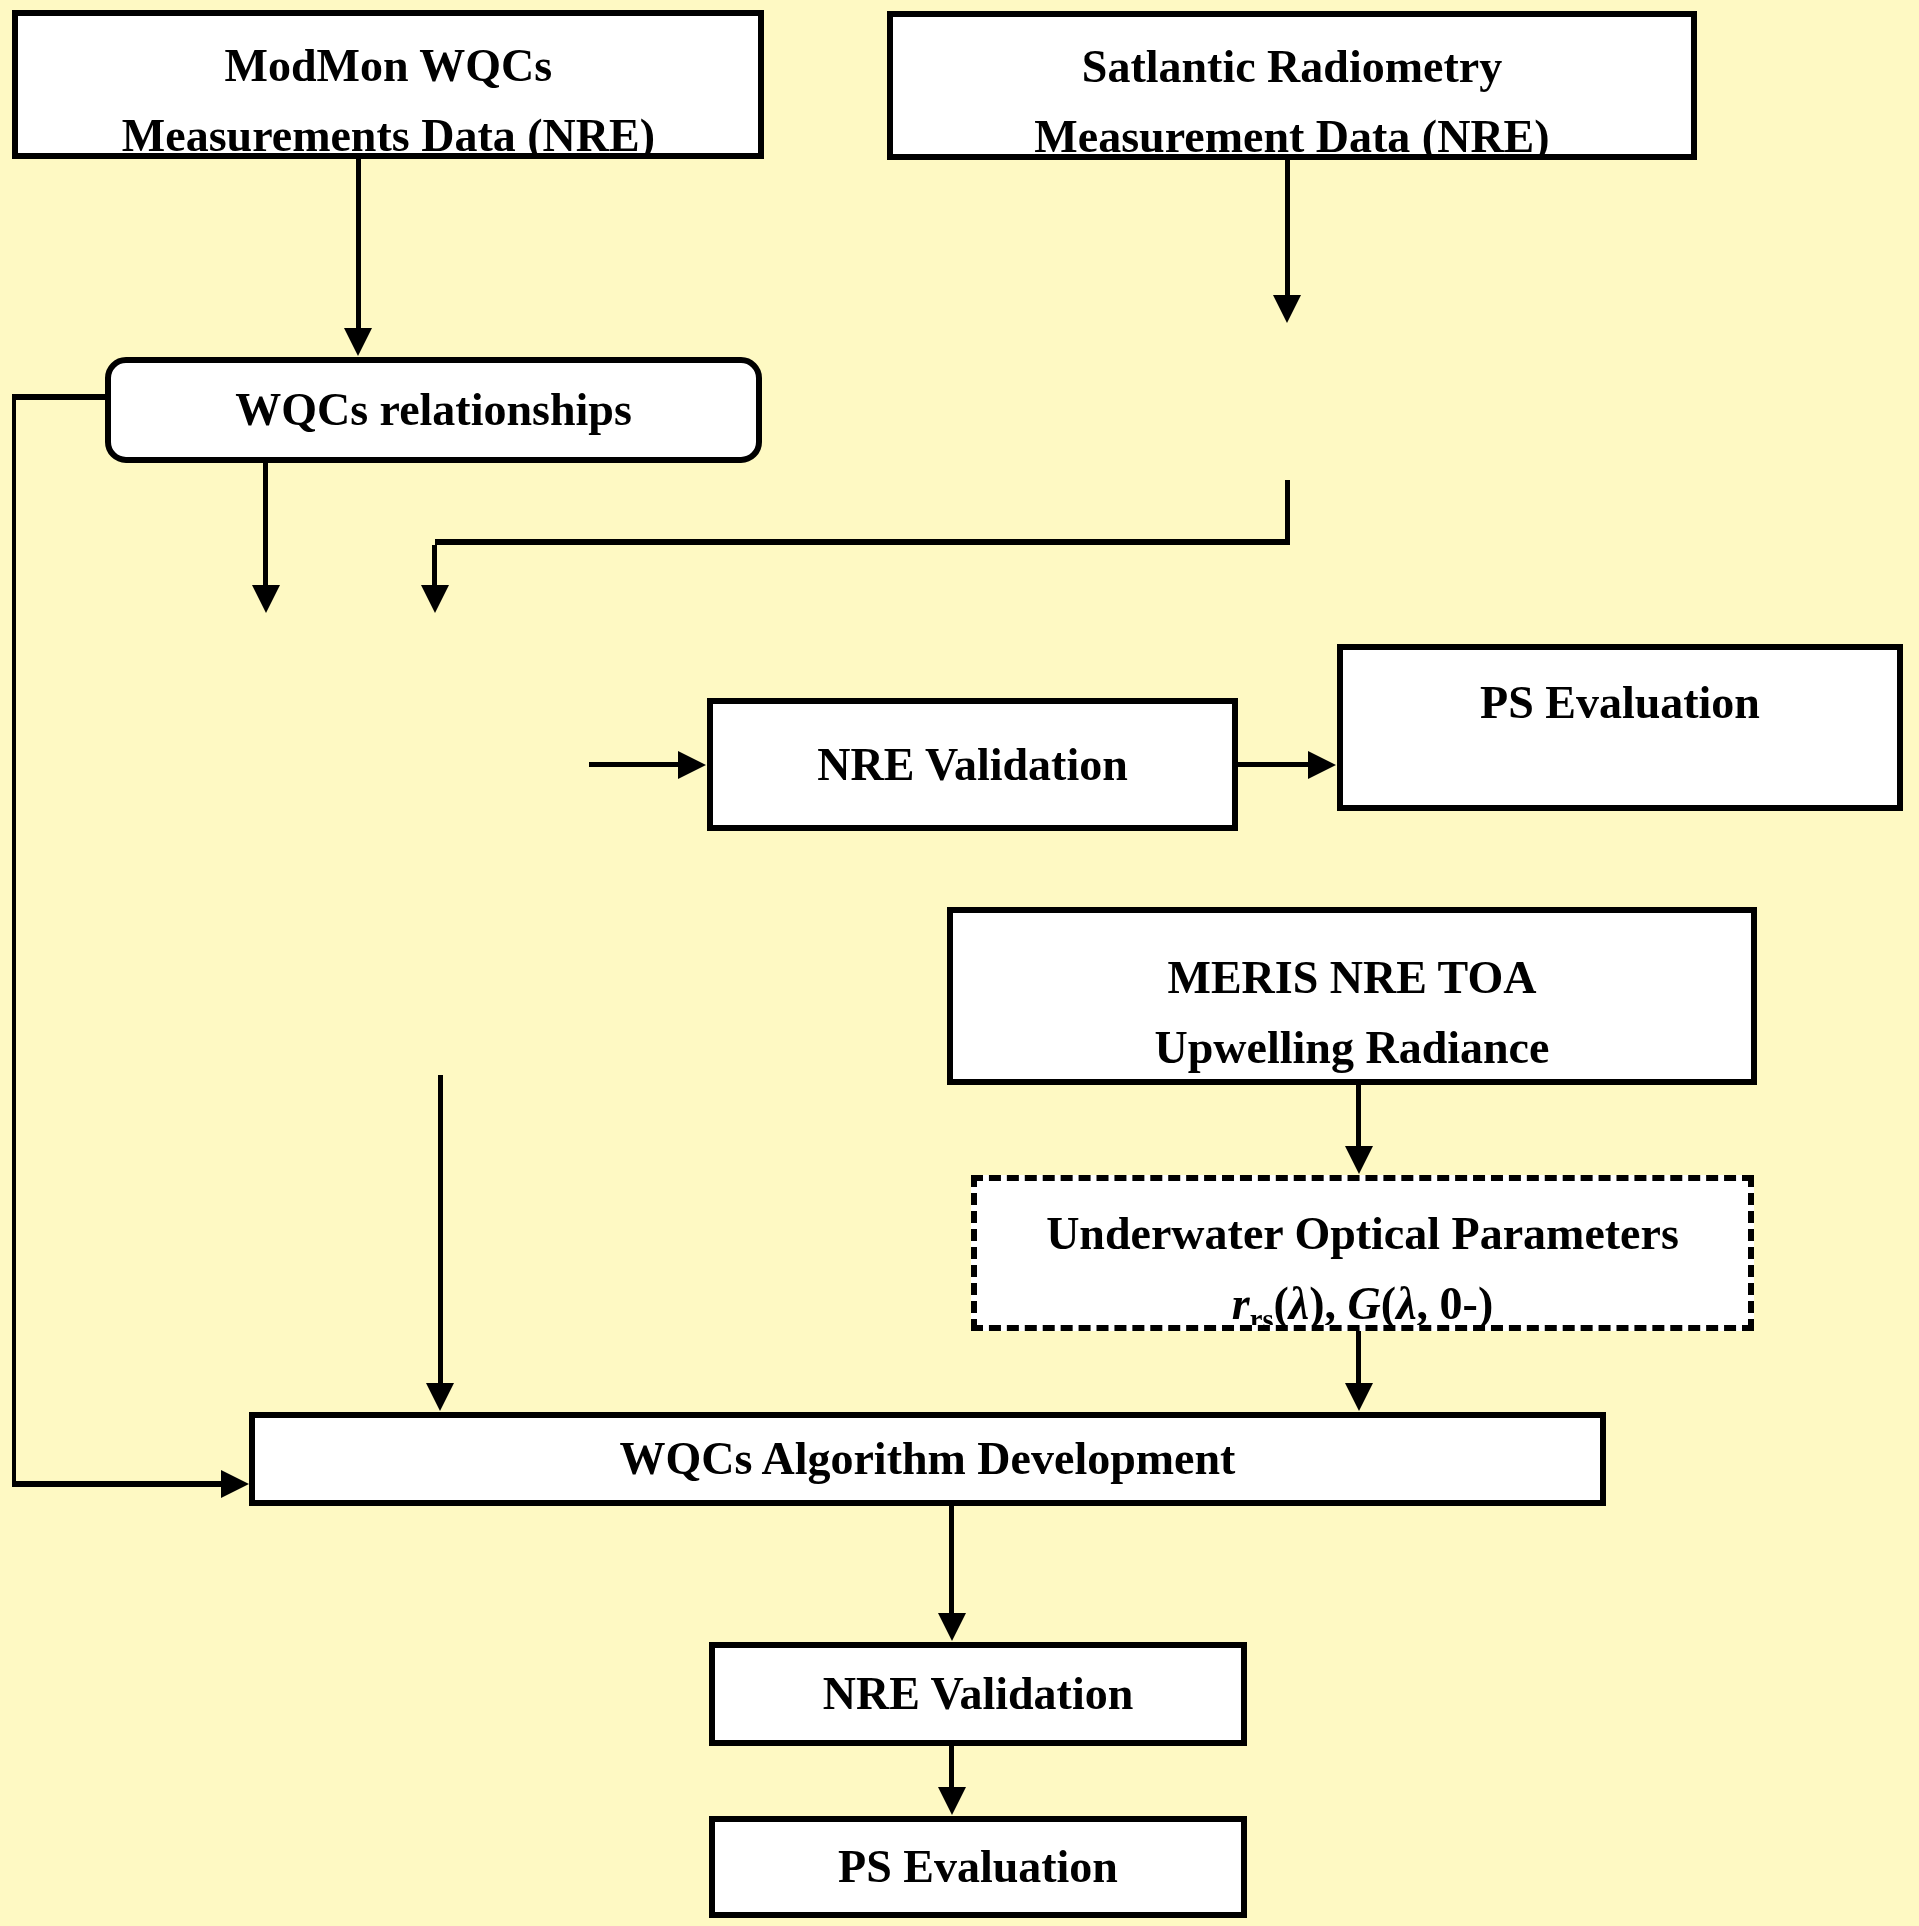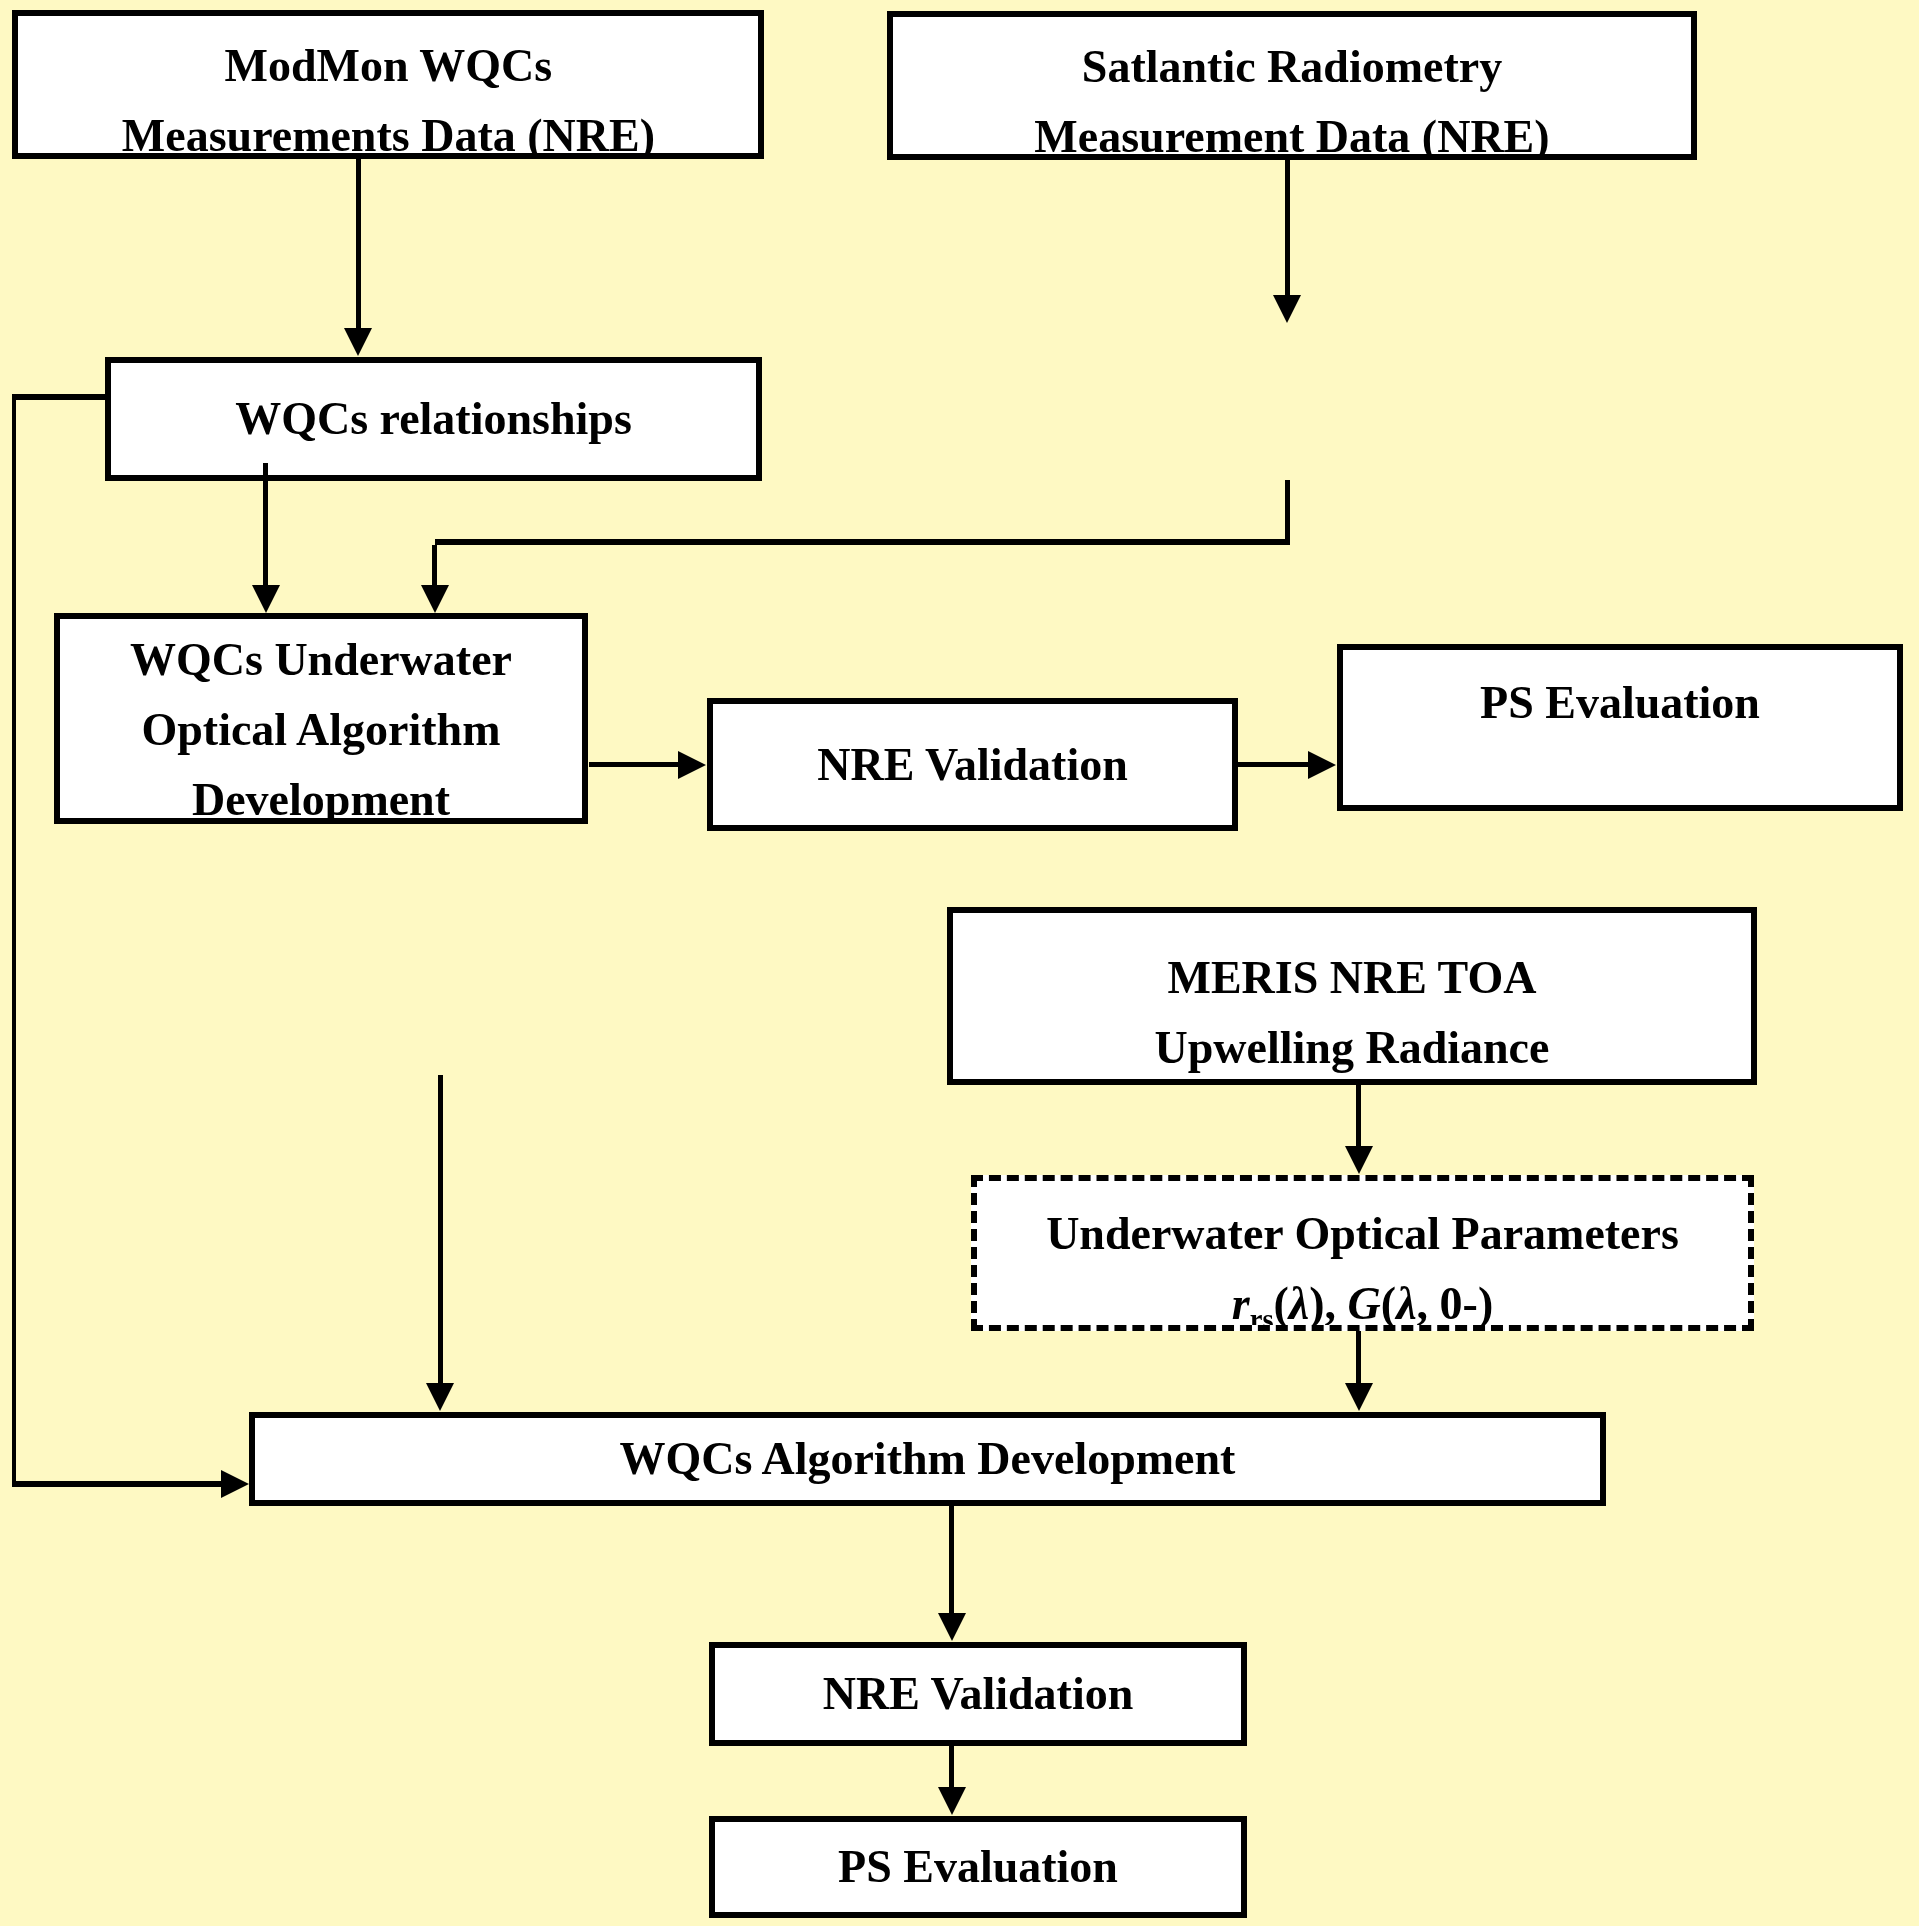--- a/index.html
+++ b/index.html
@@ -55,30 +55,25 @@
   <div class="box" style="left:12.4px; top:9.7px; width:752px; height:149px; padding-top:15.7px;">
     <div>ModMon WQCs</div>
     <div>Measurements Data (NRE)</div>
   </div>
 
   <div class="box" style="left:887px; top:10.6px; width:810px; height:149px; padding-top:15.7px;">
     <div>Satlantic Radiometry</div>
     <div>Measurement Data (NRE)</div>
   </div>
 
-  <div class="box flexc" style="left:105px; top:357px; width:657px; height:124px;">
+  <div class="box flexc" style="left:105px; top:357px; width:657px; height:106px;border-radius:21px;">
     <div>WQCs relationships</div>
   </div>
 
 
-  <div class="box" style="left:54px; top:613px; width:534px; height:211px; padding-top:5.5px;">
-    <div>WQCs Underwater</div>
-    <div>Optical Algorithm</div>
-    <div>Development</div>
-  </div>
 
   <div class="box flexc" style="left:707px; top:698px; width:531px; height:133px;">
     <div>NRE Validation</div>
   </div>
 
   <div class="box" style="left:1337px; top:644px; width:566px; height:167px; padding-top:18.4px;">
     <div>PS Evaluation</div>
   </div>
 
 

